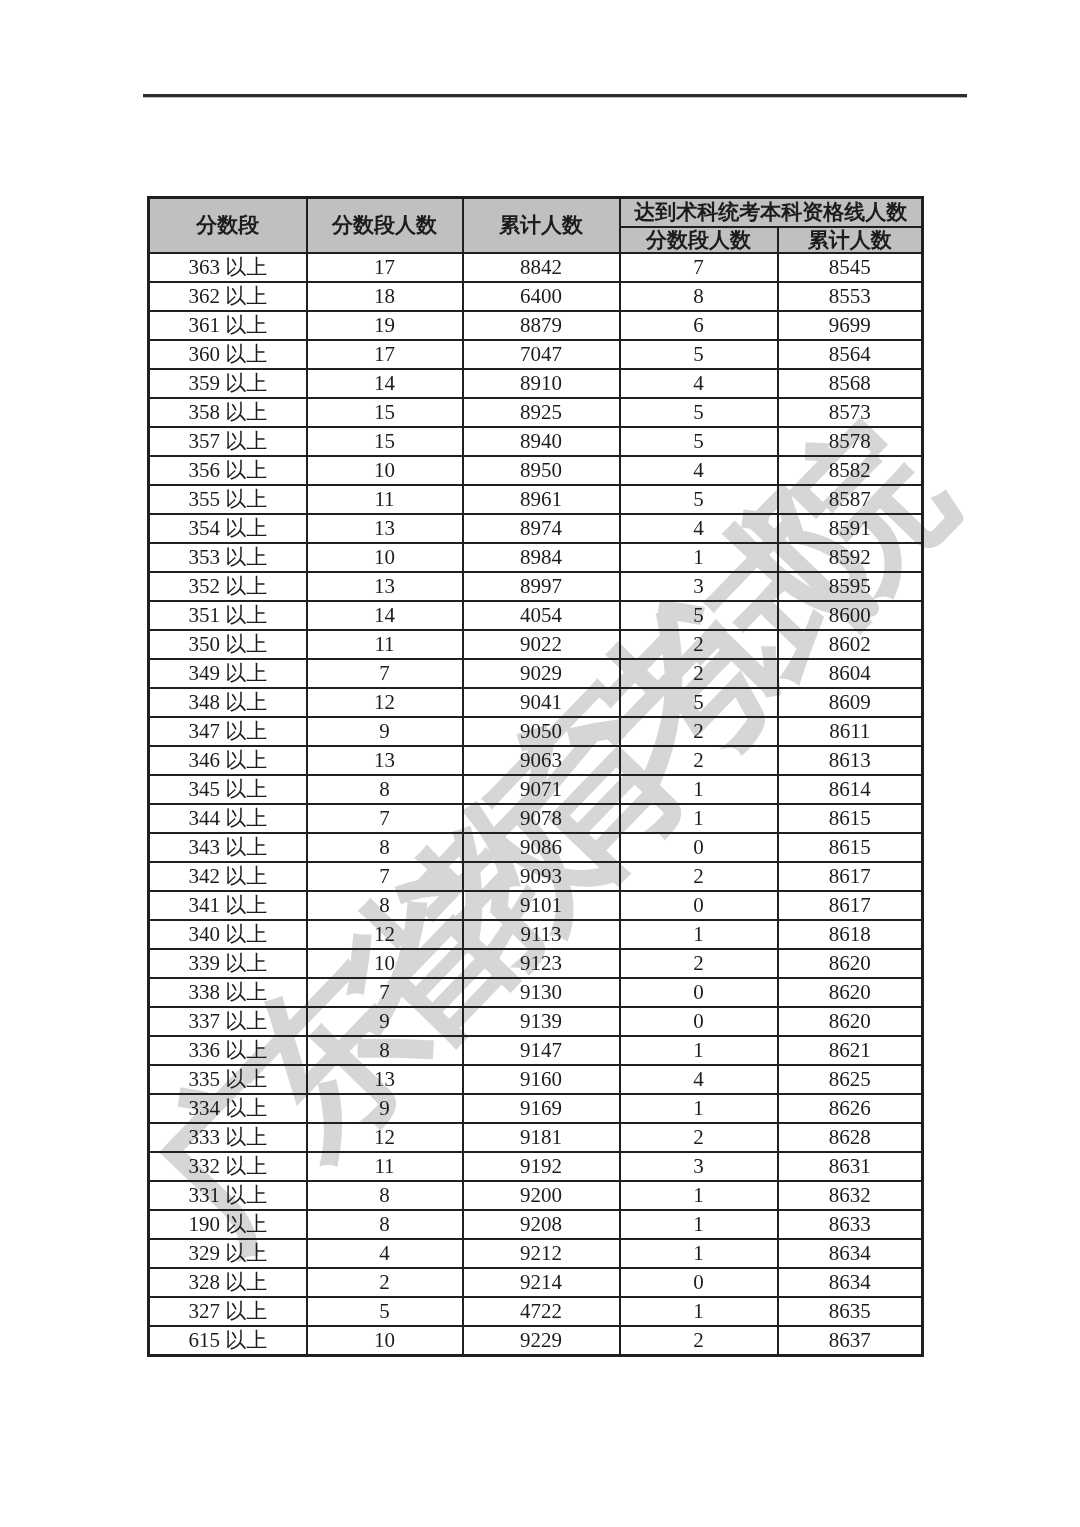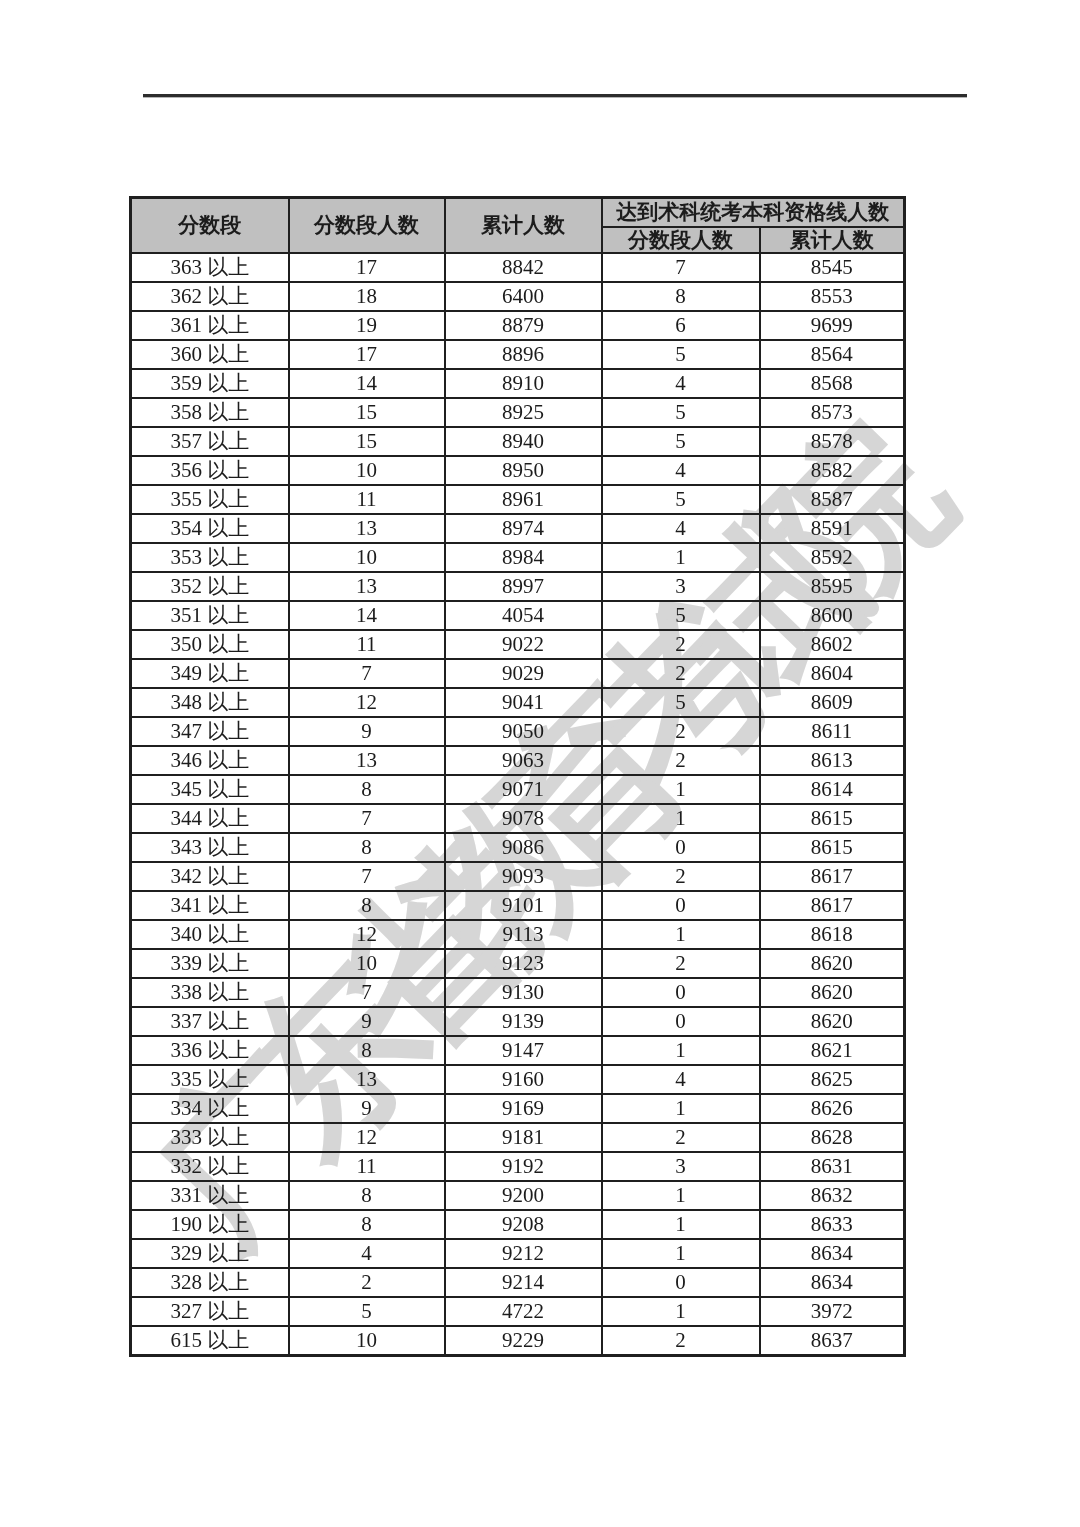--- a/index.html
+++ b/index.html
@@ -38,21 +38,21 @@
     letter-spacing: -47px;
     padding-right: 47px;
     color: #c9c9c9;
     opacity: 0.75;
     z-index: 1;
     pointer-events: none;
     user-select: none;
   }
   table.score-table {
     position: absolute;
-    left: 129px;
+    left: 147px;
     top: 196px;
     width: 774px;
     border-collapse: collapse;
     table-layout: fixed;
     z-index: 2;
     background: transparent;
   }
   table.score-table th,
   table.score-table td {
     border: 2px solid #1f1f1f;
@@ -128,21 +128,21 @@
     <td>361 以上</td>
     <td>19</td>
     <td>8879</td>
     <td>6</td>
     <td>9699</td>
   </tr>
 
   <tr>
     <td>360 以上</td>
     <td>17</td>
-    <td>8896</td>
+    <td>7047</td>
     <td>5</td>
     <td>8564</td>
   </tr>
 
   <tr>
     <td>359 以上</td>
     <td>14</td>
     <td>8910</td>
     <td>4</td>
     <td>8568</td>
@@ -394,21 +394,21 @@
     <td>9214</td>
     <td>0</td>
     <td>8634</td>
   </tr>
 
   <tr>
     <td>327 以上</td>
     <td>5</td>
     <td>4722</td>
     <td>1</td>
-    <td>3972</td>
+    <td>8635</td>
   </tr>
 
   <tr>
     <td>615 以上</td>
     <td>10</td>
     <td>9229</td>
     <td>2</td>
     <td>8637</td>
   </tr>
 </tbody>

